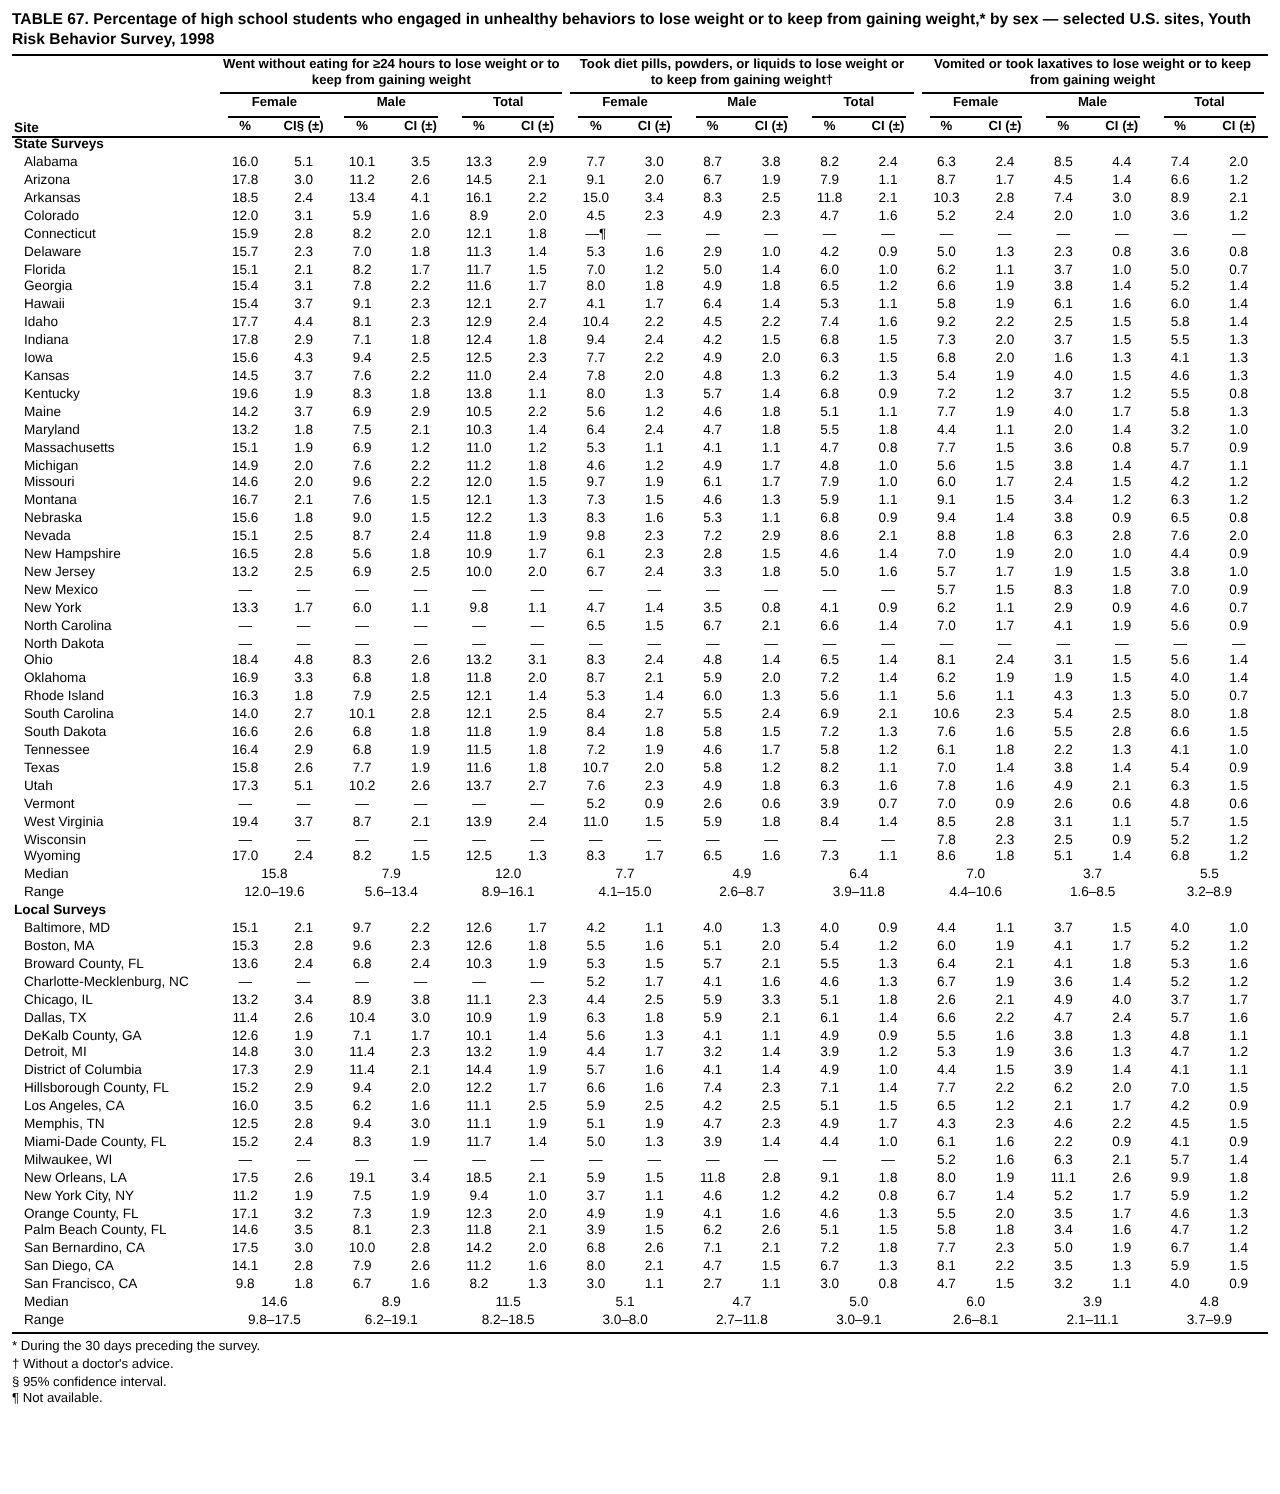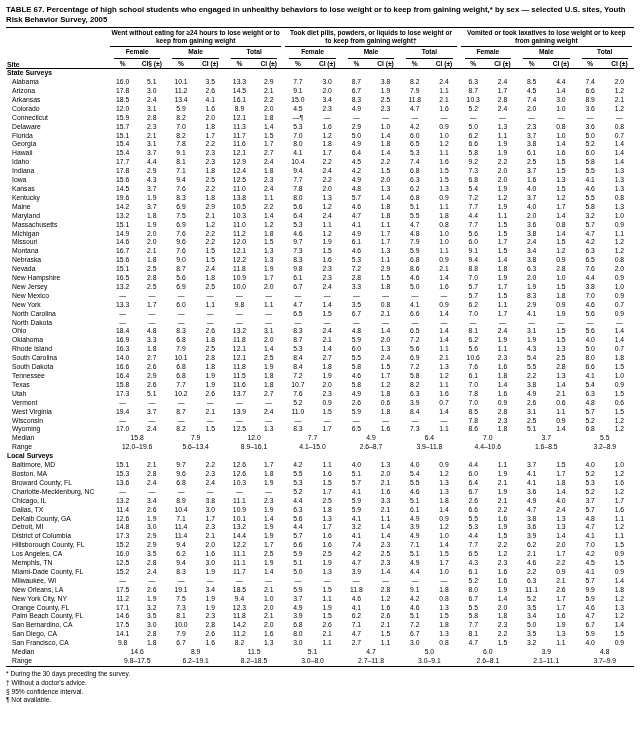--- a/index.html
+++ b/index.html
@@ -22,21 +22,21 @@
   td.site { text-align: left; padding-left: 6px; white-space: nowrap; overflow: visible; }
   td.val { text-align: center; white-space: nowrap; }
   td.val.pair { text-align: center; }
   .section-row td { font-weight: bold; text-align: left; padding-left: 1px; }
   .footnotes { font-size: 6.6px; line-height: 8.8px; margin-top: 3px; }
 </style>
 </head>
 <body>
 
 <div class="page">
-  <div class="title">TABLE 67. Percentage of high school students who engaged in unhealthy behaviors to lose weight or to keep from gaining weight,* by sex — selected U.S. sites, Youth Risk Behavior Survey, 2005</div>
+  <div class="title">TABLE 67. Percentage of high school students who engaged in unhealthy behaviors to lose weight or to keep from gaining weight,* by sex — selected U.S. sites, Youth Risk Behavior Survey, 1998</div>
 
   <table>
     <colgroup>
       <col class="site-col">
       <col>
         <col>
         <col>
         <col>
         <col>
         <col>

